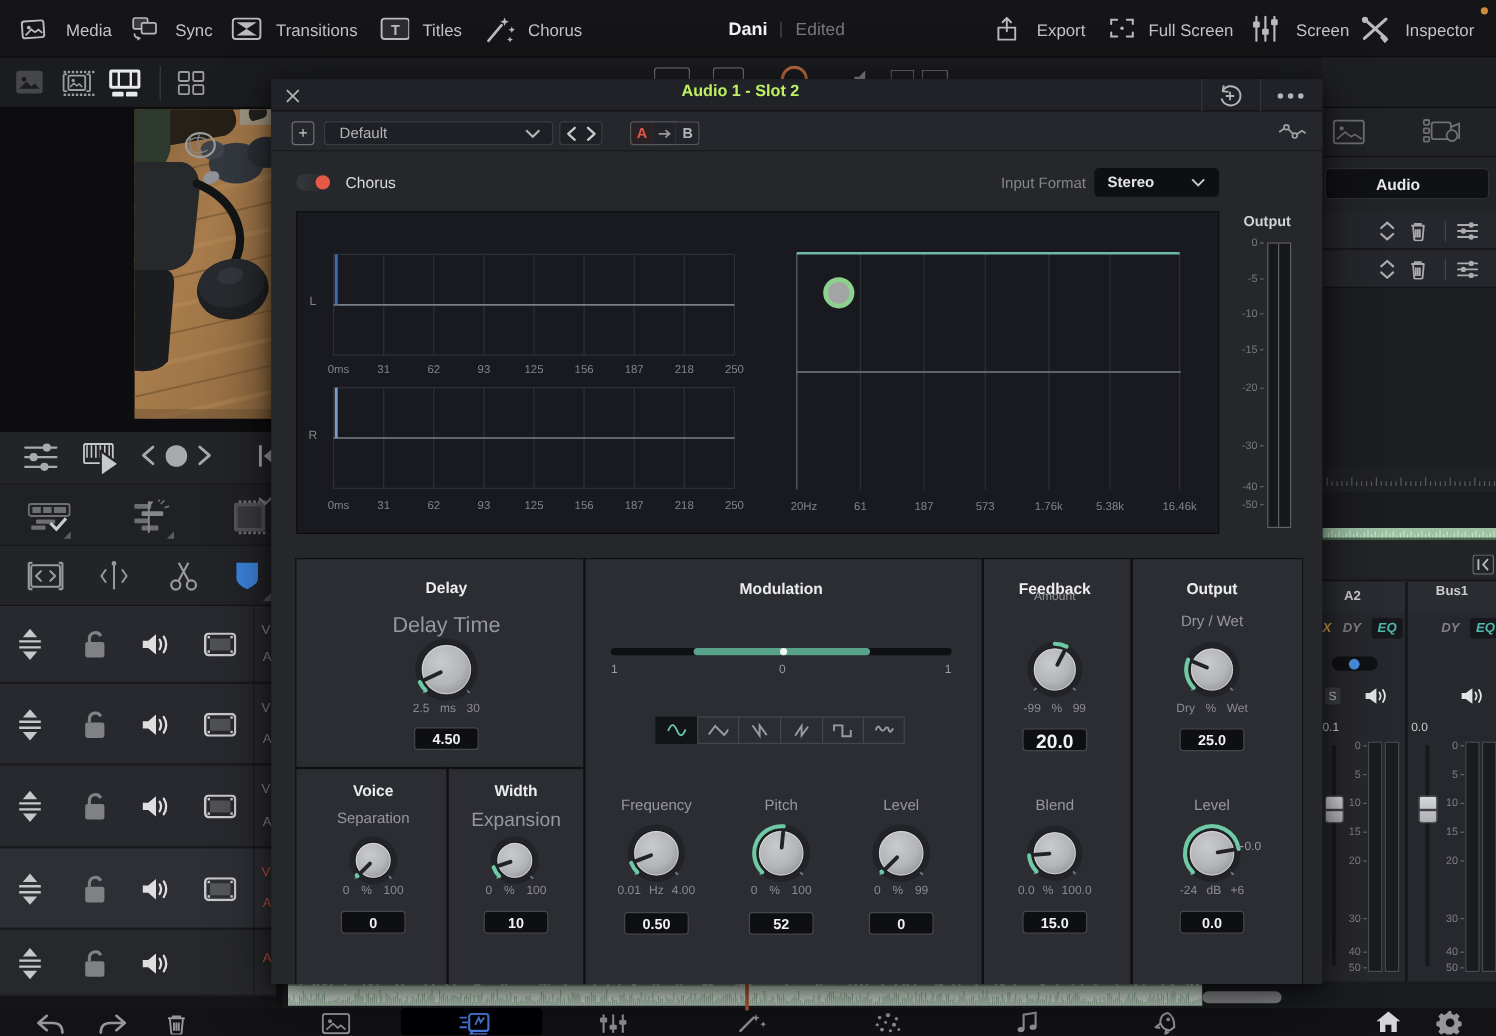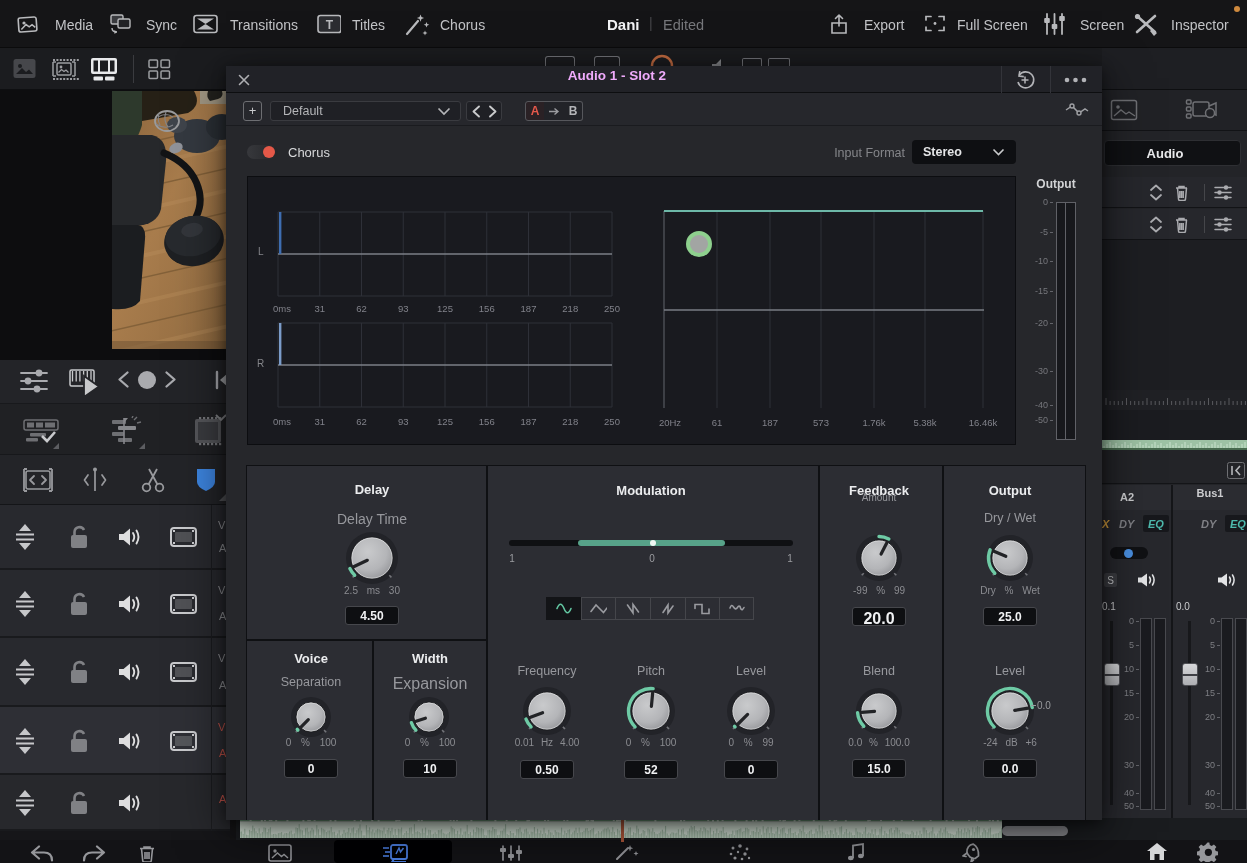--- a/index.html
+++ b/index.html
@@ -1336,21 +1336,21 @@
     <line x1="760.0" y1="12.4" x2="760.0" y2="19" stroke="#9bb8a2" stroke-width="0.9"></line>
     <line x1="761.6" y1="9.1" x2="761.6" y2="19" stroke="#9bb8a2" stroke-width="0.9"></line>
   </svg>
 <div class="ab" style="left:1002px;top:826px;width:66px;height:10px;border-radius:5px;background:#8b8c90;"></div>
 <div class="ab" style="left:621px;top:817px;width:2.5px;height:25px;background:#b55a3c;"></div>
 <div class="ab" style="left:226px;top:66px;width:876px;height:754px;background:#26272b;box-shadow:0 12px 45px rgba(0,0,0,0.6), 0 3px 12px rgba(0,0,0,0.45);"></div>
 <div class="ab" style="left:226px;top:66px;width:876px;height:27px;background:#212227;border-bottom:1px solid #0d0e10;"></div>
 <svg class="ab" style="left:237px;top:73px" width="14" height="14" viewBox="0 0 14 14">
     <path d="M2.5 2.5 L11.5 11.5 M11.5 2.5 L2.5 11.5" stroke="#aeafb2" stroke-width="1.6" stroke-linecap="round"></path>
   </svg>
-<div class="txt" style="left:617px;top:68px;font-size:13.5px;color:#f0abfc;font-weight:bold;transform:translateX(-50%);">Audio 1 - Slot 2</div>
+<div class="txt" style="left:617px;top:68px;font-size:13.5px;color:#bef264;font-weight:bold;transform:translateX(-50%);">Audio 1 - Slot 2</div>
 <div class="ab" style="left:1001px;top:66px;width:1px;height:27px;background:#33343a;"></div>
 <div class="ab" style="left:1050px;top:66px;width:1px;height:27px;background:#33343a;"></div>
 <svg class="ab" style="left:1013px;top:68px" width="24" height="24" viewBox="0 0 24 24">
     <path d="M6.2 7.2 A 8 8 0 1 1 5 14" fill="none" stroke="#b2b3b7" stroke-width="1.6"></path>
 <path d="M6.8 3.2 L6 8 L10.8 8.6" fill="none" stroke="#b2b3b7" stroke-width="1.6"></path>
 <path d="M12 8.5 v7 M8.5 12 h7" stroke="#b2b3b7" stroke-width="1.5"></path>
   </svg>
 <svg class="ab" style="left:1064px;top:77px" width="23" height="6" viewBox="0 0 23 6">
     <g fill="#b2b3b7">
       <circle cx="3" cy="3" r="2.3"></circle>
@@ -1487,21 +1487,21 @@
 <div class="ab" style="left:818px;top:465px;width:1.5px;height:355px;background:#0f1013;"></div>
 <div class="ab" style="left:942px;top:465px;width:1.5px;height:355px;background:#0f1013;"></div>
 <div class="ab" style="left:246px;top:639px;width:240px;height:1.5px;background:#0f1013;"></div>
 <div class="ab" style="left:372px;top:639px;width:1.5px;height:181px;background:#0f1013;"></div>
 <div class="txt" style="left:372px;top:482px;font-size:13px;color:#ebecee;font-weight:bold;transform:translateX(-50%);">Delay</div>
 <div class="txt" style="left:651px;top:483px;font-size:13px;color:#ebecee;font-weight:bold;transform:translateX(-50%);">Modulation</div>
 <div class="txt" style="left:879px;top:483px;font-size:13px;color:#ebecee;font-weight:bold;transform:translateX(-50%);">Feedback</div>
 <div class="txt" style="left:1010px;top:483px;font-size:13px;color:#ebecee;font-weight:bold;transform:translateX(-50%);">Output</div>
 <div class="txt" style="left:311px;top:651px;font-size:13px;color:#ebecee;font-weight:bold;transform:translateX(-50%);">Voice</div>
 <div class="txt" style="left:430px;top:651px;font-size:13px;color:#ebecee;font-weight:bold;transform:translateX(-50%);">Width</div>
-<div class="txt" style="left:372px;top:511px;font-size:14px;color:#97989d;font-weight:normal;transform:translateX(-50%);">Delay Time</div>
+<div class="txt" style="left:372px;top:511px;font-size:18px;color:#97989d;font-weight:normal;transform:translateX(-50%);">Delay Time</div>
 <div class="txt" style="left:879px;top:492px;font-size:10px;color:#97989d;font-weight:normal;transform:translateX(-50%);">Amount</div>
 <div class="txt" style="left:1010px;top:511px;font-size:12.5px;color:#97989d;font-weight:normal;transform:translateX(-50%);">Dry / Wet</div>
 <div class="txt" style="left:311px;top:675px;font-size:12.5px;color:#97989d;font-weight:normal;transform:translateX(-50%);">Separation</div>
 <div class="txt" style="left:430px;top:675px;font-size:16px;color:#97989d;font-weight:normal;transform:translateX(-50%);">Expansion</div>
 <div class="txt" style="left:547px;top:664px;font-size:12.5px;color:#97989d;font-weight:normal;transform:translateX(-50%);">Frequency</div>
 <div class="txt" style="left:651px;top:664px;font-size:12.5px;color:#97989d;font-weight:normal;transform:translateX(-50%);">Pitch</div>
 <div class="txt" style="left:751px;top:664px;font-size:12.5px;color:#97989d;font-weight:normal;transform:translateX(-50%);">Level</div>
 <div class="txt" style="left:879px;top:664px;font-size:12.5px;color:#97989d;font-weight:normal;transform:translateX(-50%);">Blend</div>
 <div class="txt" style="left:1010px;top:664px;font-size:12.5px;color:#97989d;font-weight:normal;transform:translateX(-50%);">Level</div>
 <svg style="position:absolute;left:342px;top:528px" width="60" height="60" viewBox="0 0 60 60">

